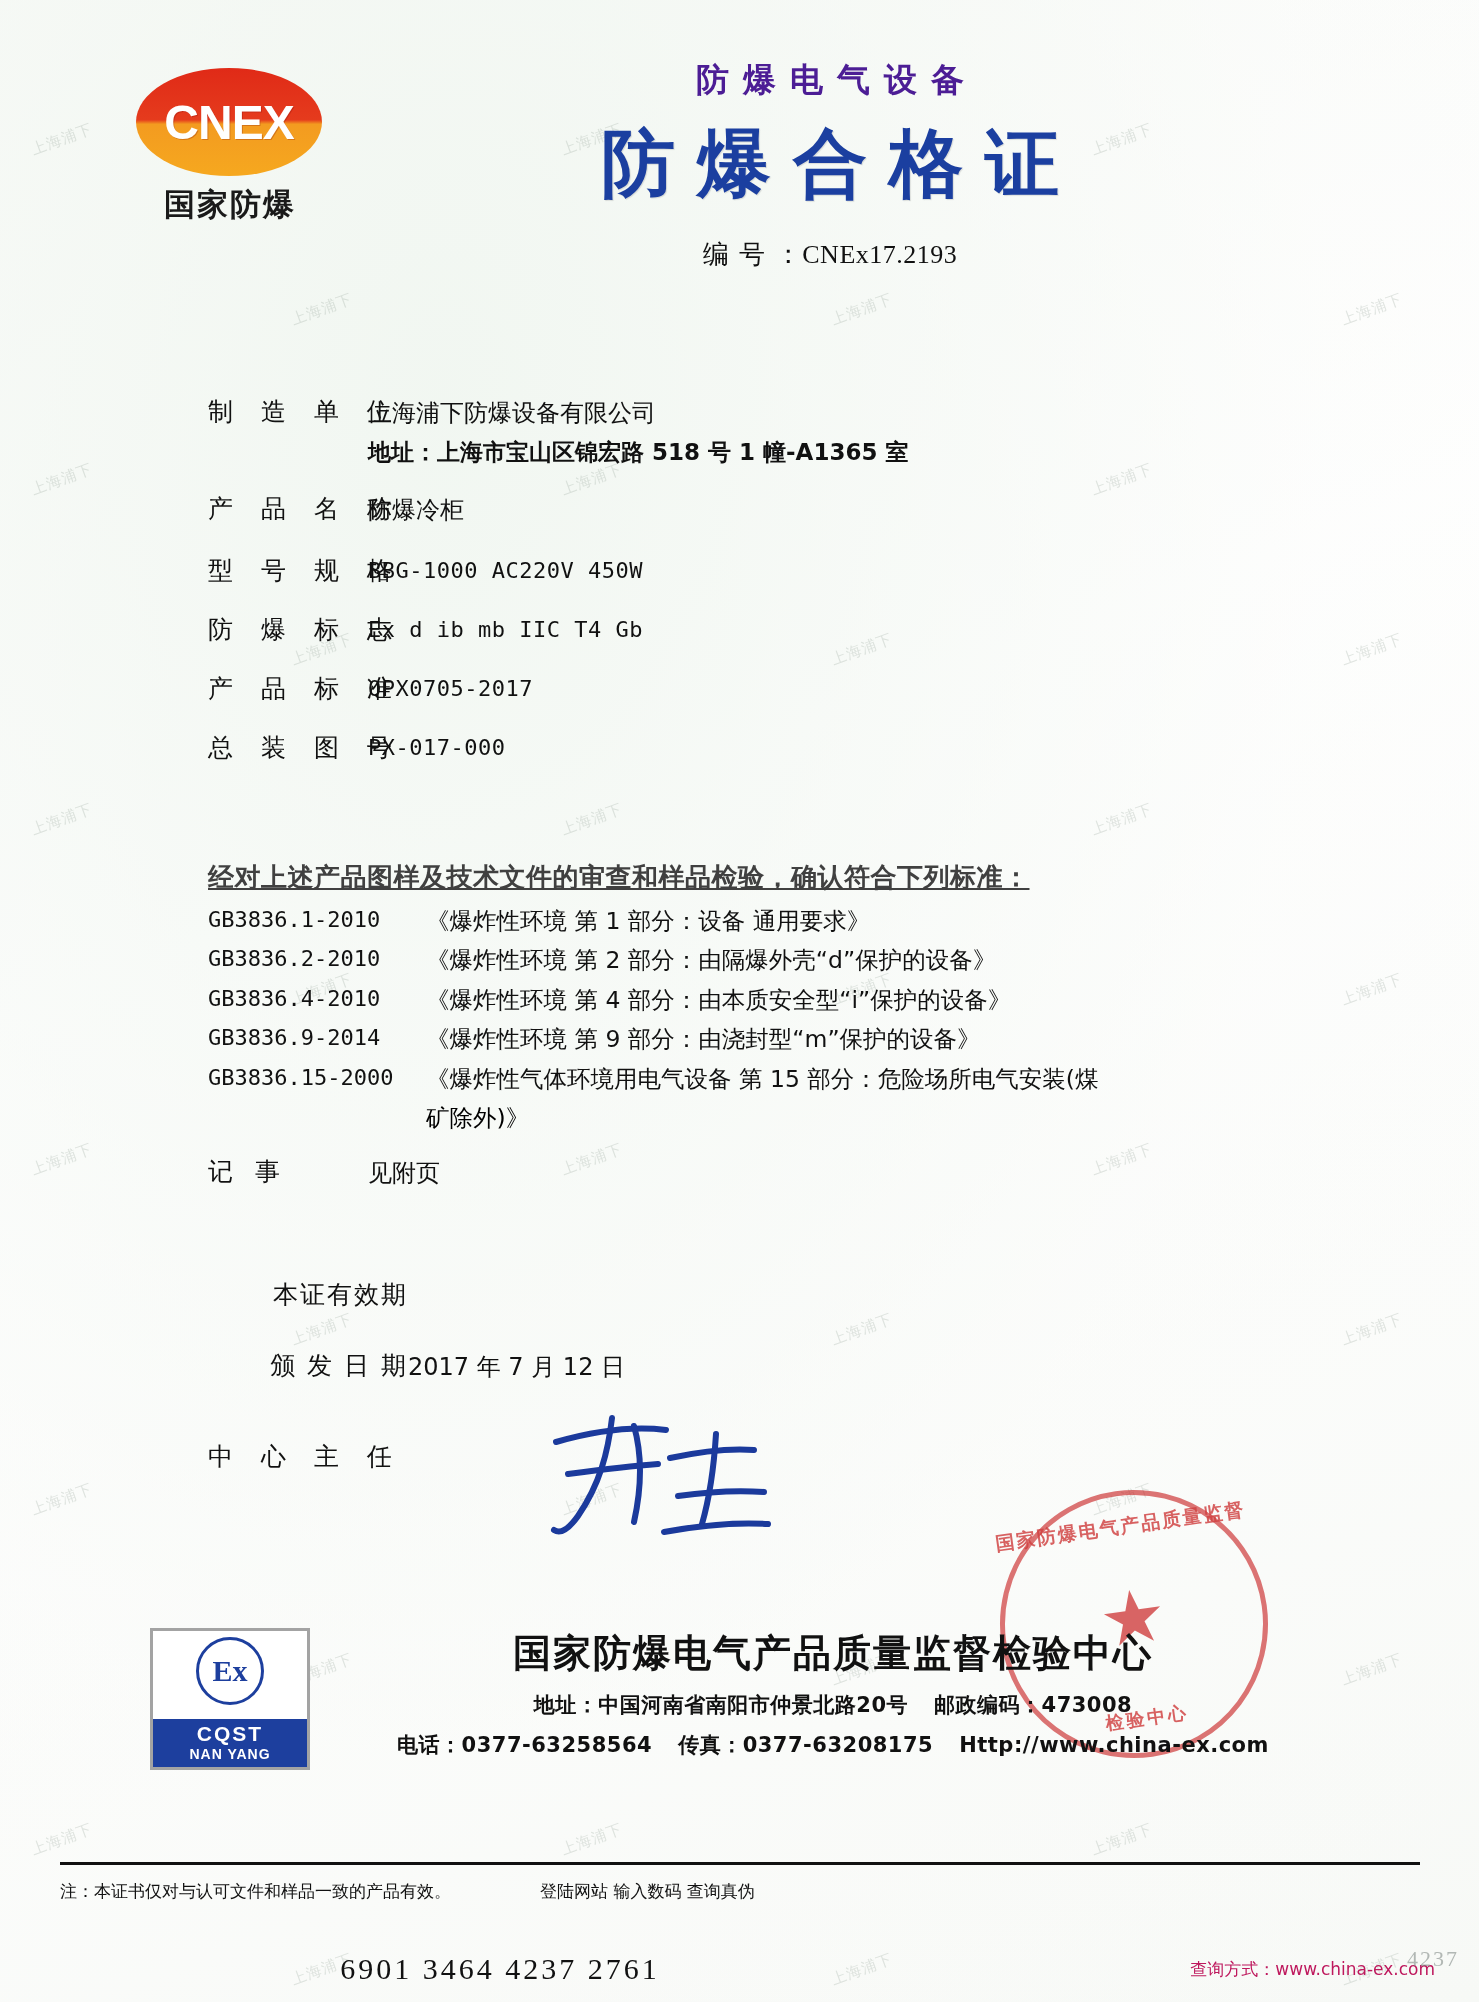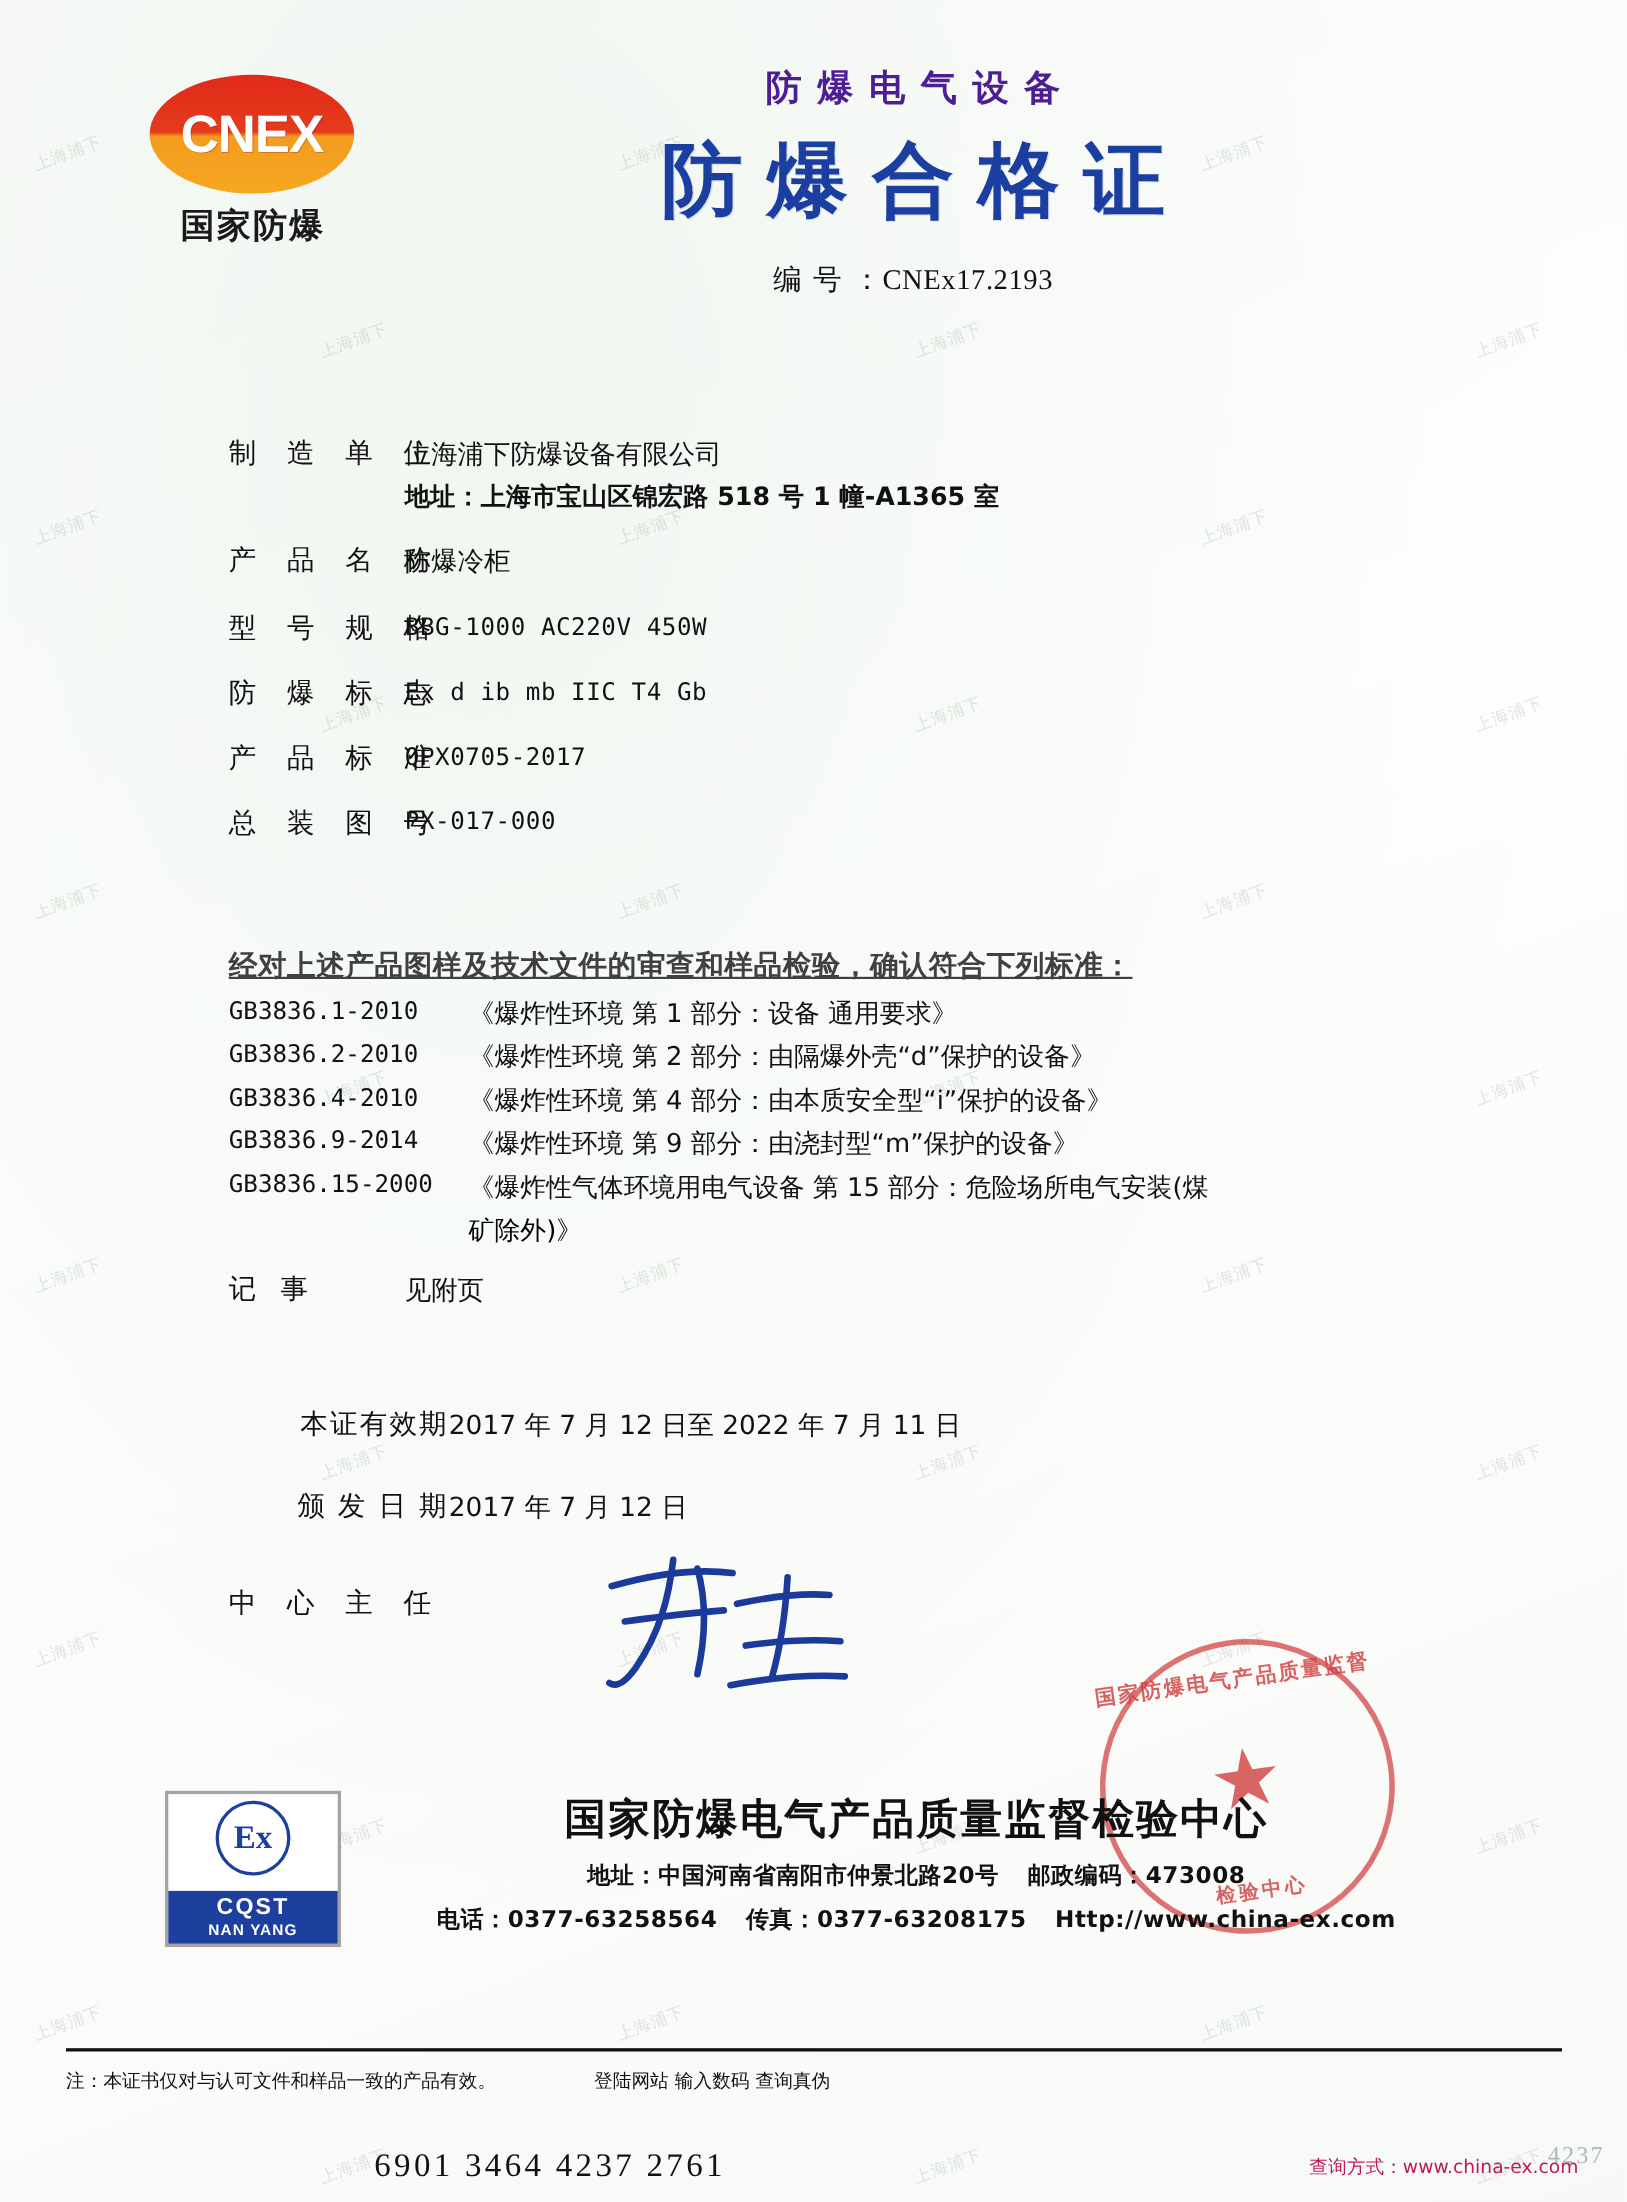--- a/index.html
+++ b/index.html
@@ -525,21 +525,20 @@
   <div class="notes-row">
     <div class="row">
       <div class="label tight">记  事</div>
       <div class="value">见附页</div>
     </div>
   </div>
 
   <div class="dates">
     <div class="row" style="margin-bottom:38px;">
       <div class="label-wide">本证有效期</div>
-      <div class="value">2017 年 7 月 12 日至 2022 年 7 月 11 日</div>
     </div>
     <div class="row">
       <div class="label-wide">颁 发 日 期</div>
       <div class="value">2017 年 7 月 12 日</div>
     </div>
   </div>
 
   <div class="sig-row">
     <div class="label">中 心 主 任</div>
     <div class="signature">

